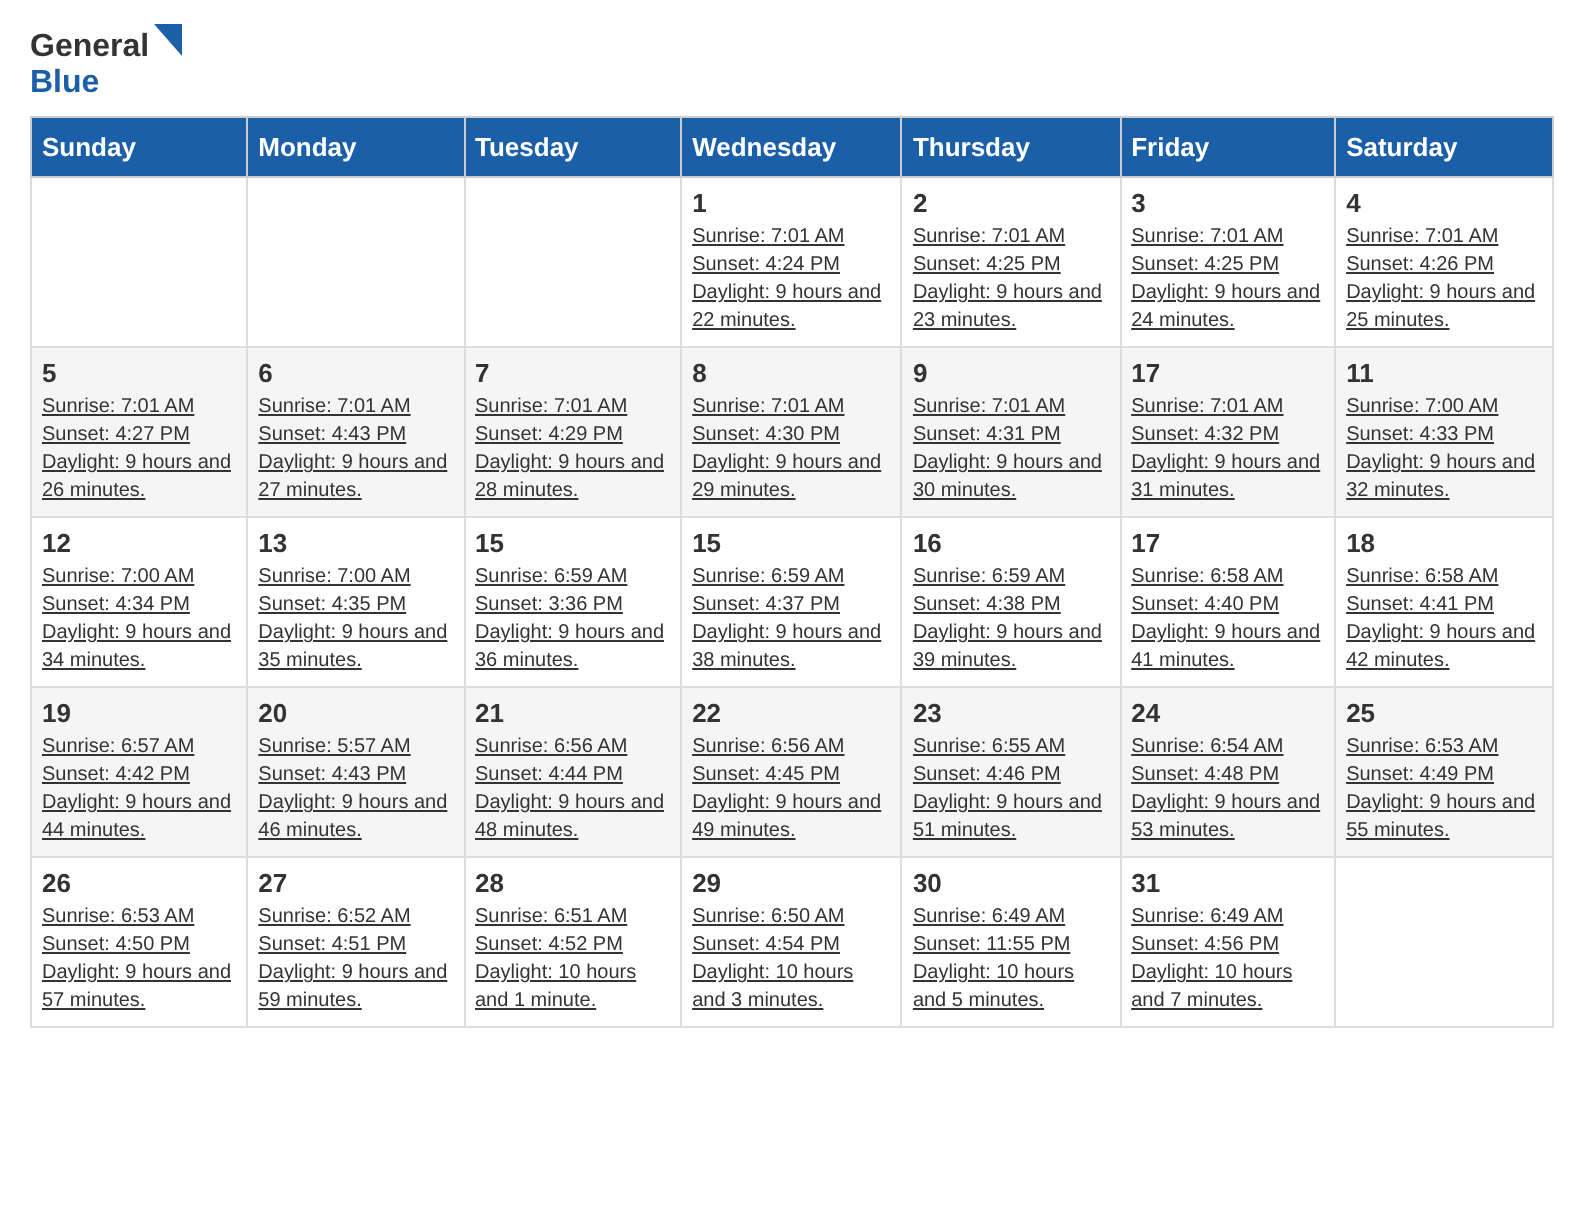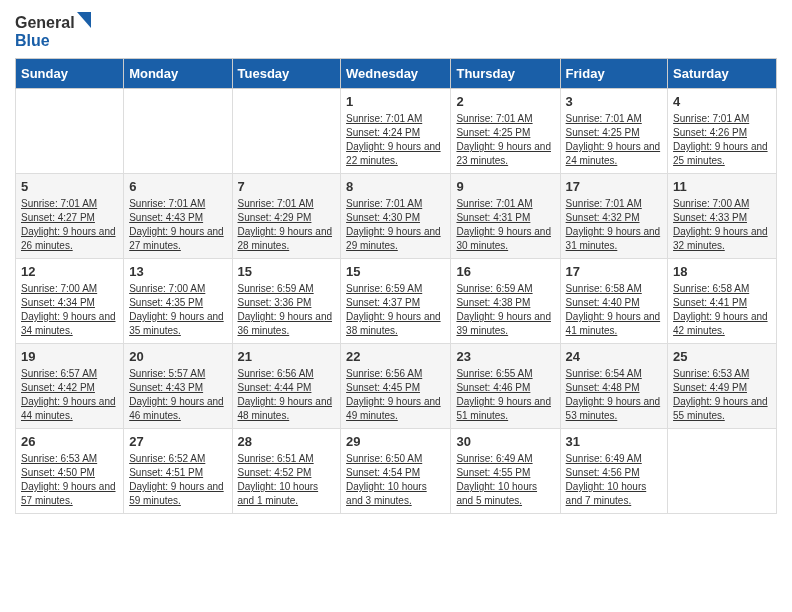--- a/index.html
+++ b/index.html
@@ -229,21 +229,21 @@
           </td>
           <td>
             <span class="day-num">29</span>
             <div class="cell-content">Sunrise: 6:50 AM
 Sunset: 4:54 PM
 Daylight: 10 hours and 3 minutes.</div>
           </td>
           <td>
             <span class="day-num">30</span>
             <div class="cell-content">Sunrise: 6:49 AM
-Sunset: 4:55 PM
+Sunset: 11:55 PM
 Daylight: 10 hours and 5 minutes.</div>
           </td>
           <td>
             <span class="day-num">31</span>
             <div class="cell-content">Sunrise: 6:49 AM
 Sunset: 4:56 PM
 Daylight: 10 hours and 7 minutes.</div>
           </td>
           <td></td>
         </tr>

